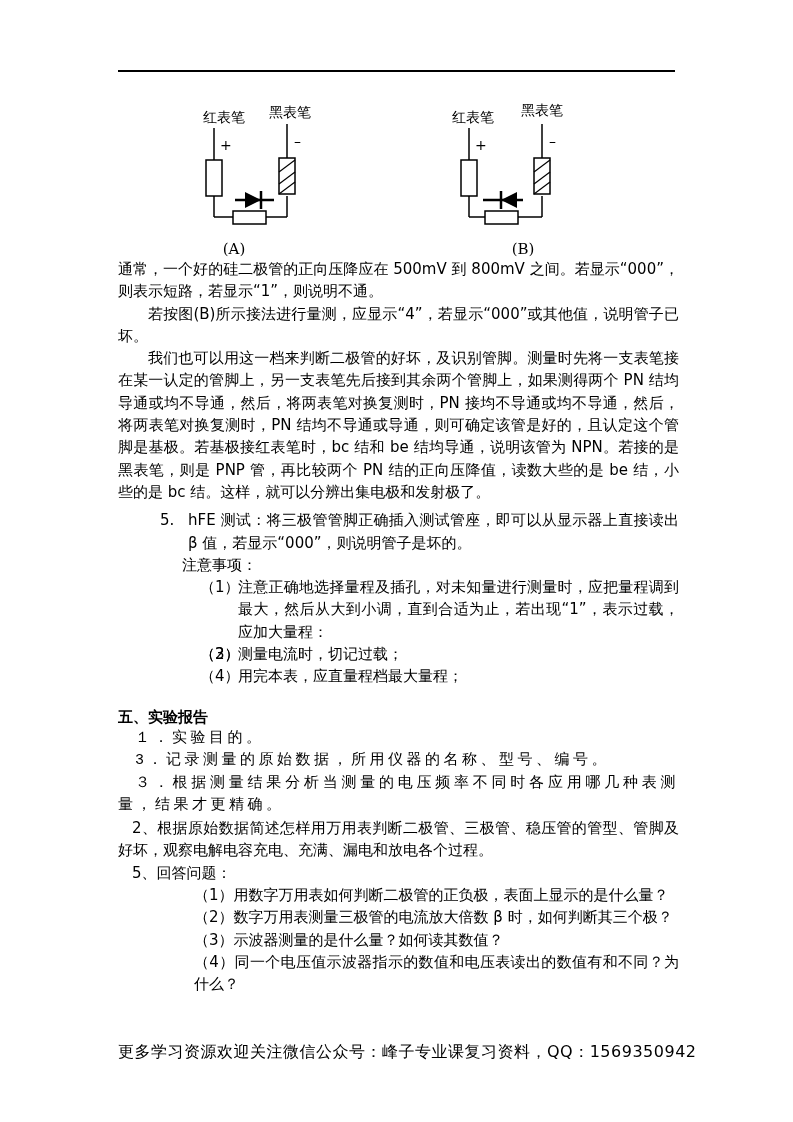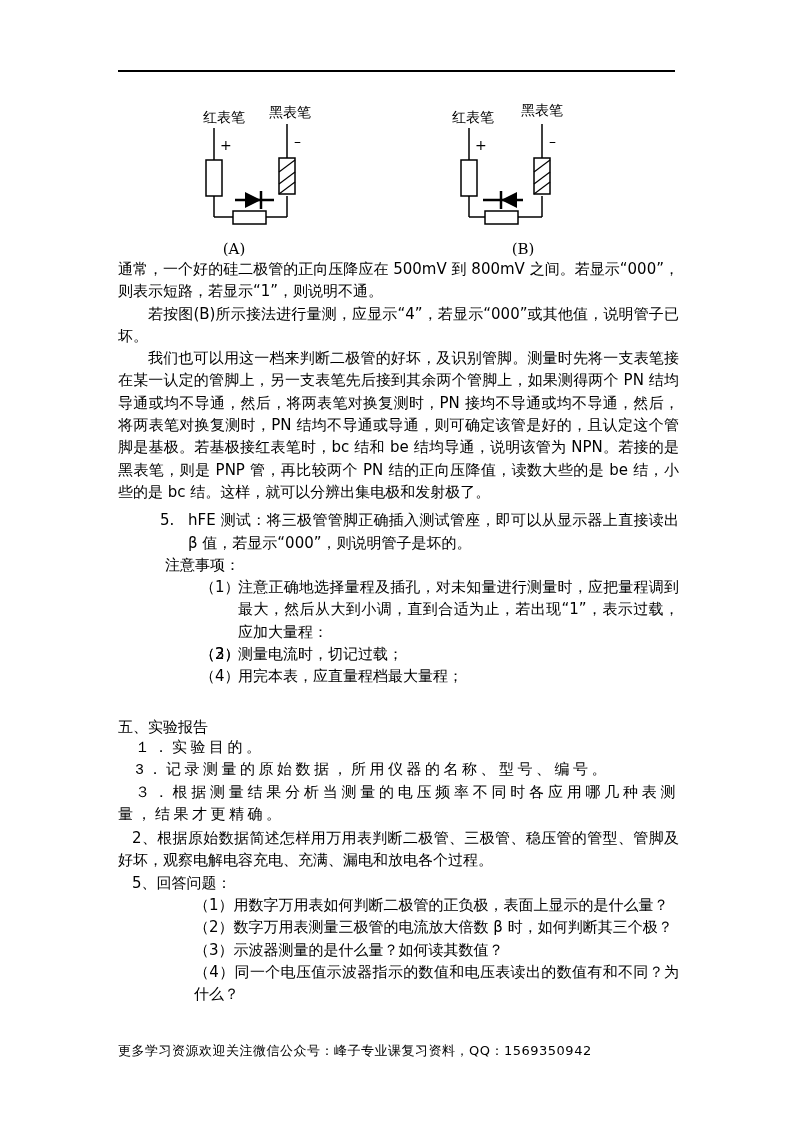--- a/index.html
+++ b/index.html
@@ -20,30 +20,30 @@
   svg text { font-family:"DejaVu Sans", sans-serif; }
   svg .cap { font-family:"DejaVu Serif", serif; }
 
   .content {
     position:absolute; left:118px; top:258px; width:561px;
     font-size:15px; line-height:22.3px; text-align:justify;
   }
   .p-indent { text-indent:2em; }
   .item5 { position:relative; padding-left:70px; margin-top:6px; }
   .item5 .num { position:absolute; left:42px; }
-  .notes-title { margin-left:47px; }
+  .notes-title { margin-left:64px; }
   .note { position:relative; margin-left:82px; padding-left:38px; }
   .note .num { position:absolute; left:0; }
-  .report-heading { margin-top:28px; font-weight:normal; }
+  .report-heading { margin-top:18px; font-weight:bold; }
   .ritem-sp { text-indent:17px; letter-spacing:3.5px;font-family:Liberation Mono, monospace; }
   .ritem { text-indent:14px; }
   .question { margin-left:76px; }
   .page-footer {
     position:absolute; left:118px; top:1042px;
-    font-size:13px; letter-spacing:0.5px;
+    font-size:16px; letter-spacing:0.5px;
   }
 </style>
 </head>
 <body>
 
 <div class="header-rule"></div>
 
 <svg class="diagram diagram-a" width="230" height="160">
   <text x="74" y="24" text-anchor="middle" font-size="14">红表笔</text>
   <text x="140" y="19" text-anchor="middle" font-size="14">黑表笔</text>

